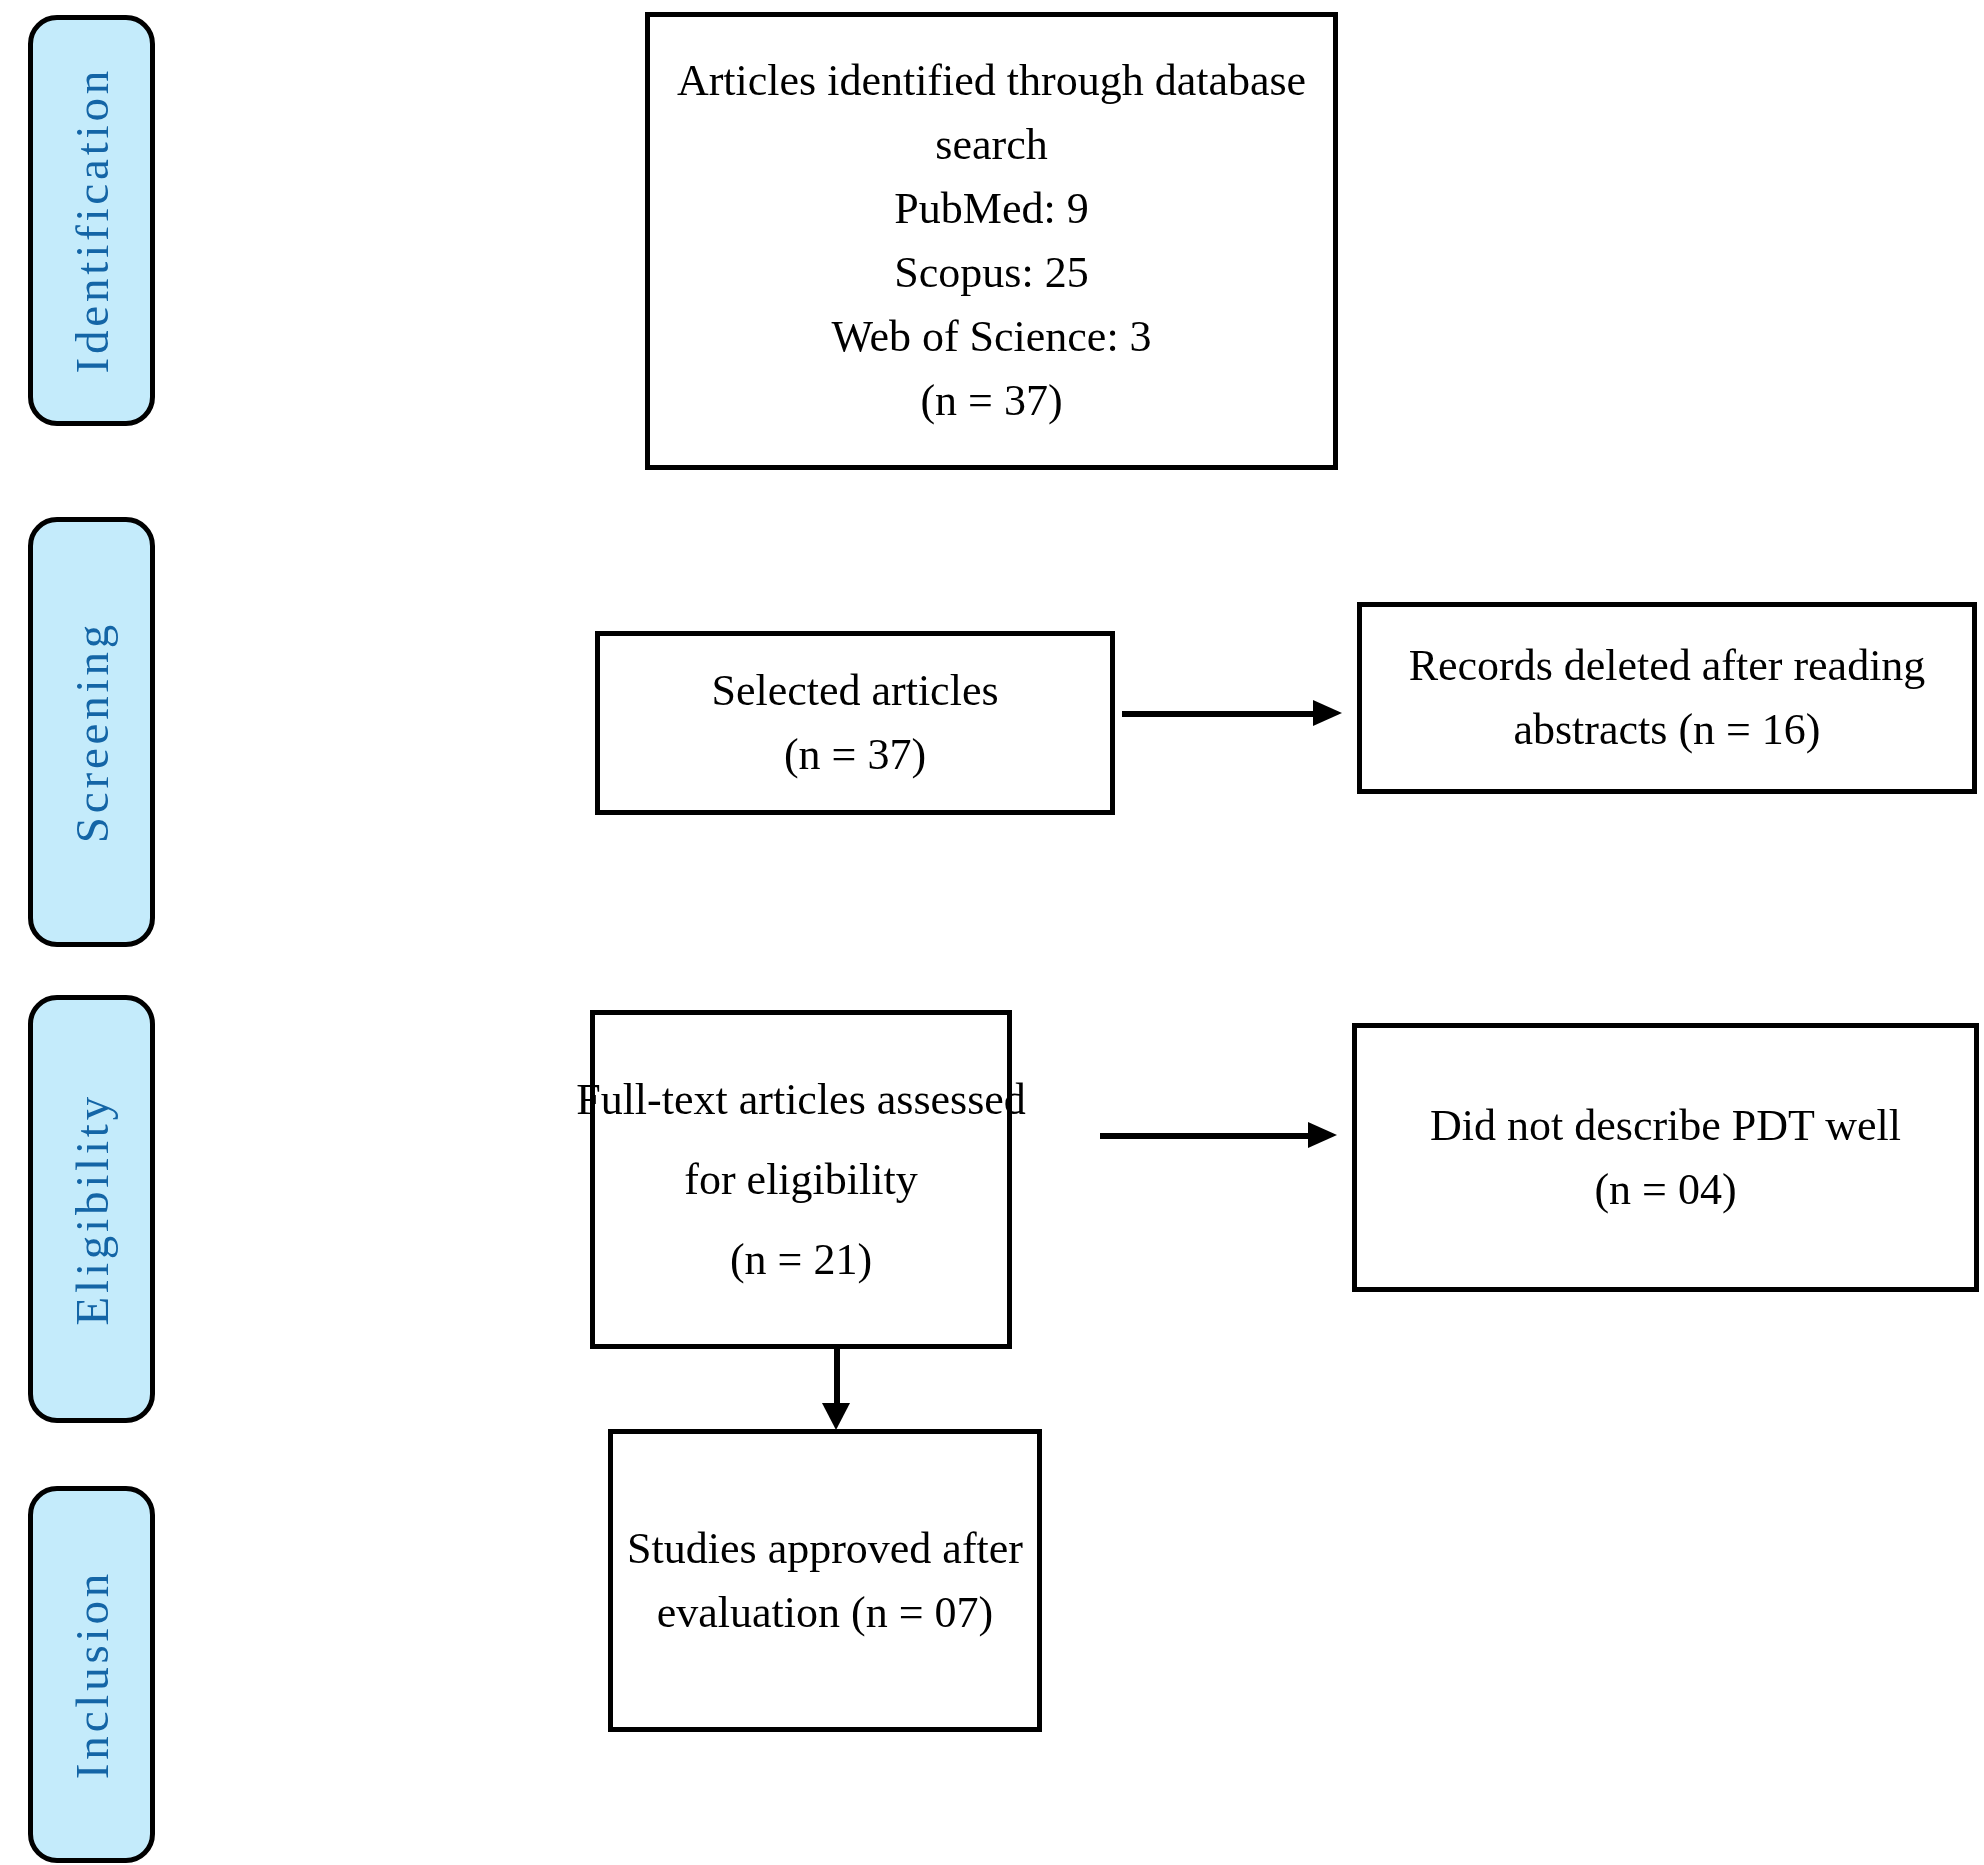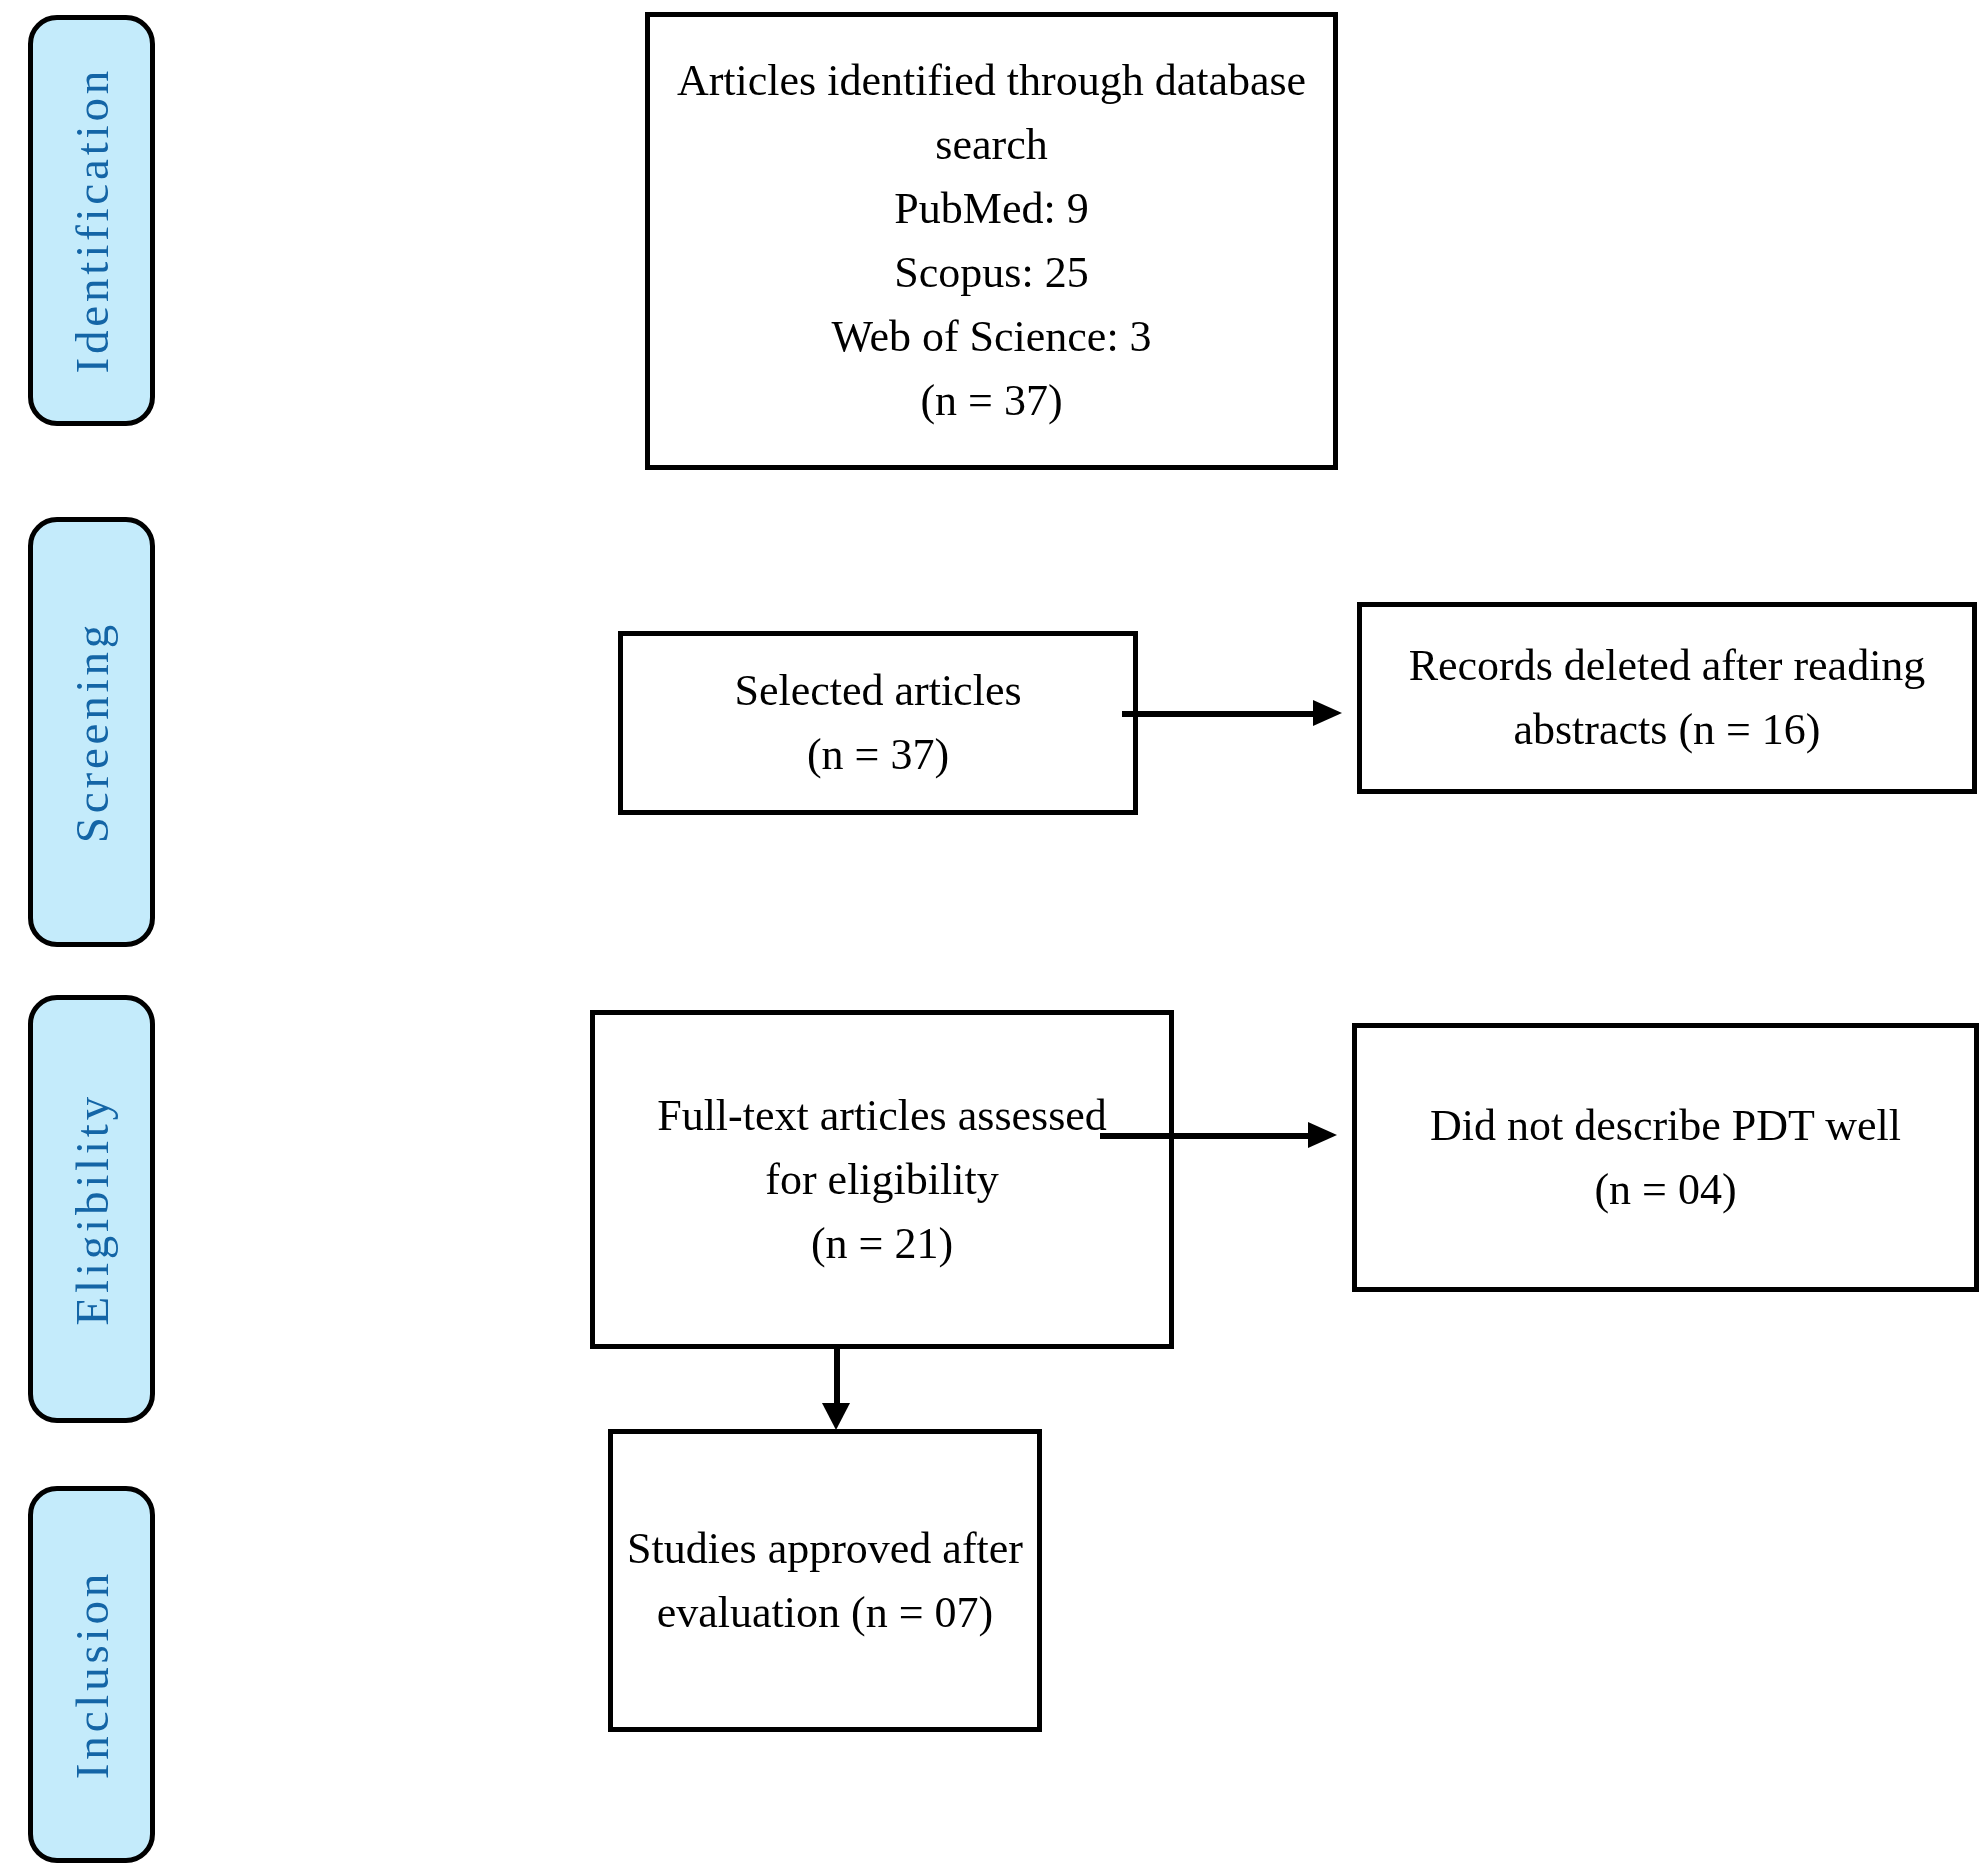--- a/index.html
+++ b/index.html
@@ -57,23 +57,23 @@
     align-items: center;
     text-align: center;
     margin-left: 16px;
   }
   .box .bline {
     line-height: 64px;
     height: 64px;
     white-space: nowrap;
   }
   #box-identified  { left: 629px; top: 12.3px;   width: 693px; height: 458px; }
-  #box-selected    { left: 602px; top: 631px; width: 520px; height: 184px; }
+  #box-selected    { left: 579px; top: 631px; width: 520px; height: 184px; }
   #box-records     { left: 1341px; top: 602px; width: 620px; height: 192px; }
-  #box-fulltext    { left: 574px; top: 1010px; width: 584px; height: 339px; }
+  #box-fulltext    { left: 574px; top: 1010px; width: 422px; height: 339px; gap: 16px; }
   #box-exclusions  { left: 1336px; top: 1023px; width: 627px; height: 269px; }
   #box-approved    { left: 592px; top: 1429px; width: 434px; height: 303px; }
 
   
   .hline { position: absolute; height: 5.7px; background: var(--arrow, #000000); }
   .vline { position: absolute; width: 5.7px;  background: var(--arrow, #000000); }
   .head-right {
     position: absolute; width: 0; height: 0;
     border-top: 13.7px solid transparent;
     border-bottom: 13.7px solid transparent;

